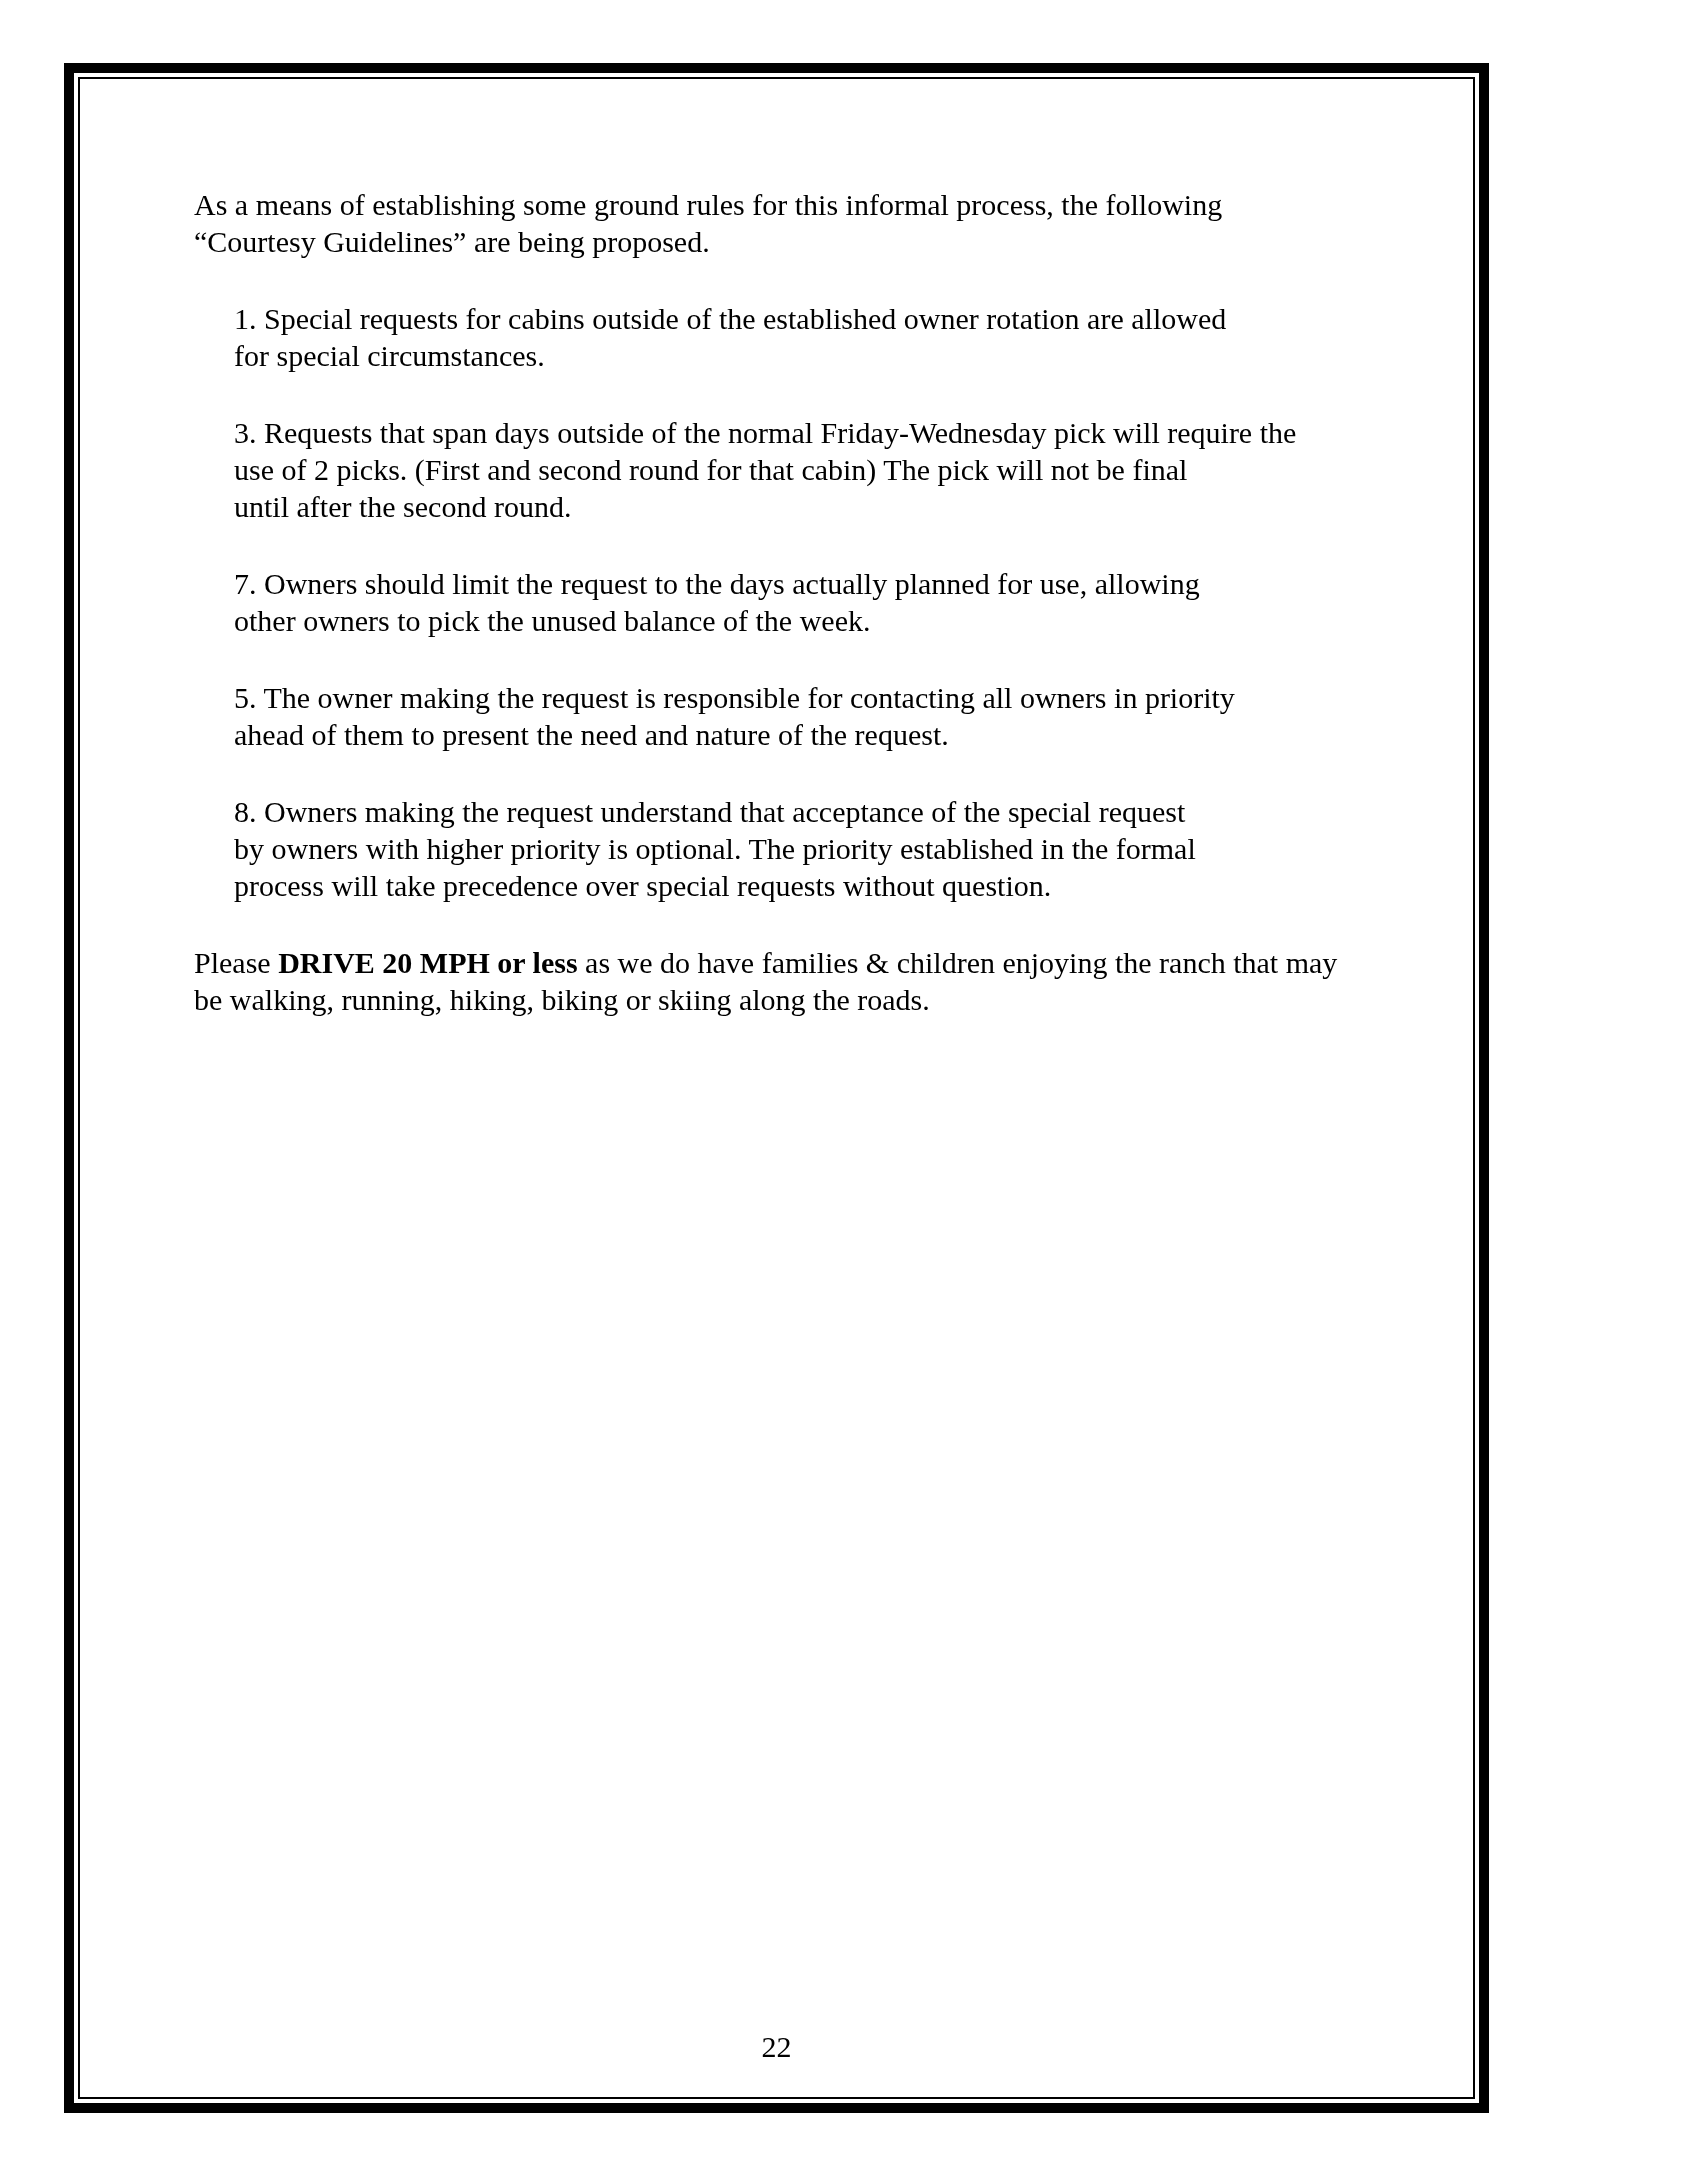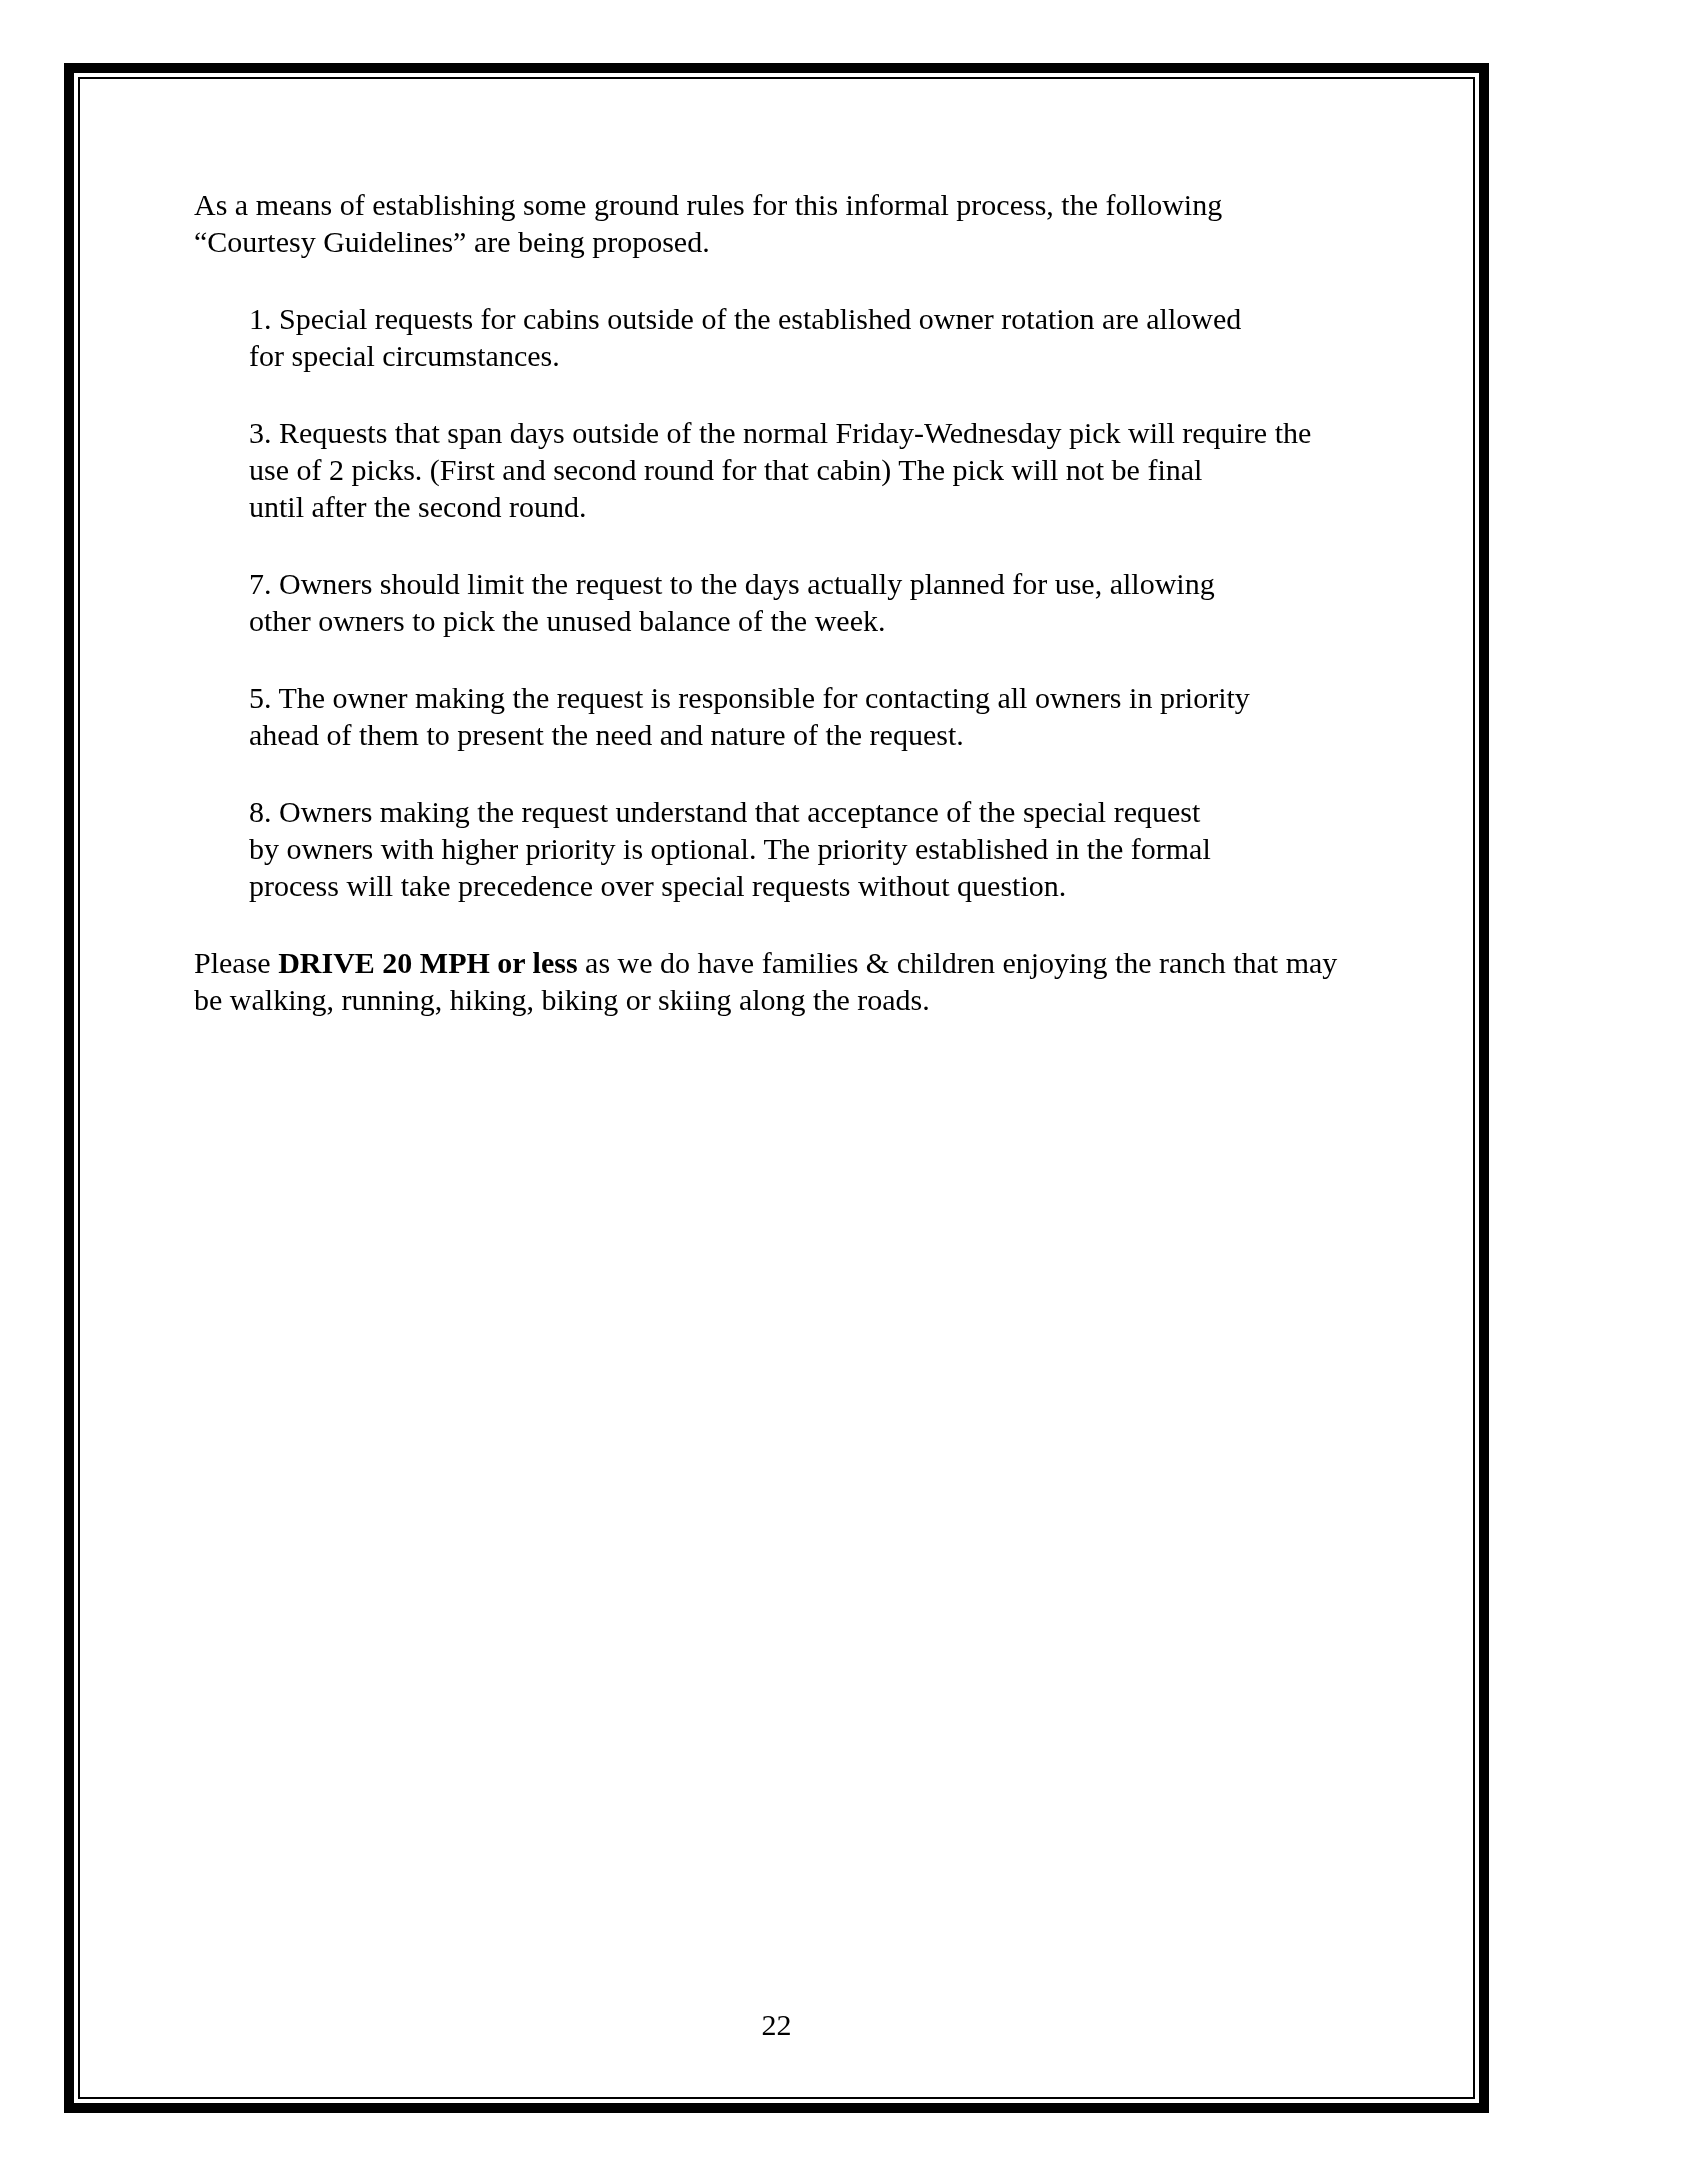--- a/index.html
+++ b/index.html
@@ -38,33 +38,33 @@
     padding: 107px 50px 0 114px;
     font-size: 30px;
     line-height: 37px;
   }
   .para {
     white-space: pre-line;
     margin: 0 0 40px 0;
   }
   .guideline {
     white-space: pre-line;
-    margin: 0 0 40px 55px;
+    margin: 0 0 40px 40px;
   }
   .closing {
     white-space: pre-line;
     margin: 0;
   }
   .closing .bold-seg {
     font-weight: bold;
     text-align: right;
   }
   .footer {
     text-align: center;
-    padding-bottom: 54px;
+    padding-bottom: 32px;
     font-size: 30px;
     line-height: 37px;
   }
 </style>
 </head>
 <body>
 
 <div class="page">
   <div class="border-outer">
     <div class="border-inner">

